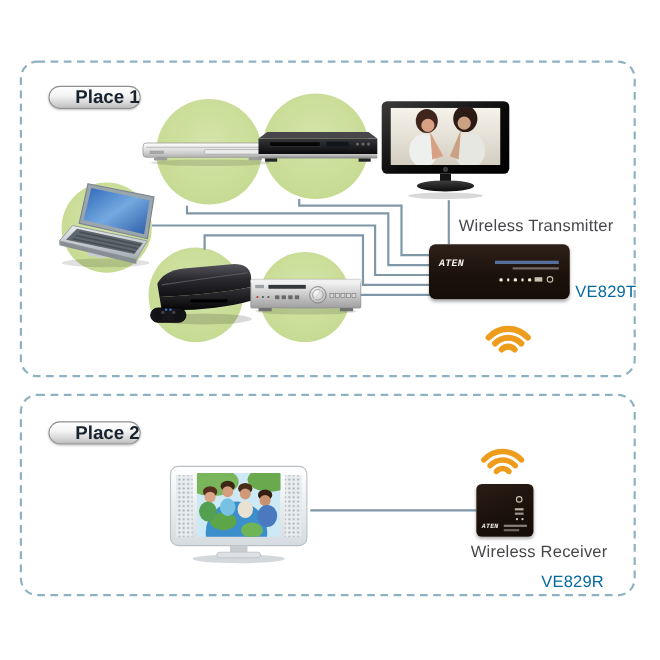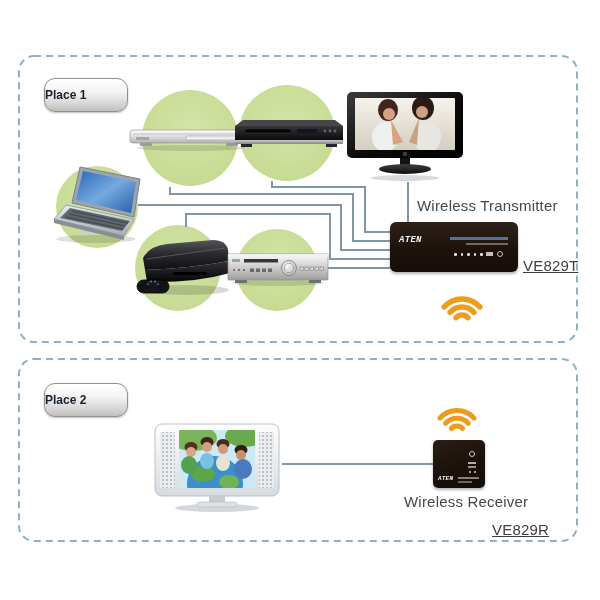--- a/index.html
+++ b/index.html
@@ -10,30 +10,30 @@
     overflow:hidden; margin:0 auto;
   }
   
   .circle   { position:absolute; border-radius:50%;
               background:radial-gradient(circle at 50% 42%, #d4e4a9 0%, #c8dc95 65%, #bfd68a 100%);
               z-index:1; }
   #diagram-svg { position:absolute; left:0; top:0; z-index:2; }
   .device   { position:absolute; z-index:3; }
   .unit     { position:absolute; z-index:3;font-family:Liberation Mono, monospace; }
   .lbl      { position:absolute; z-index:4; color:#47474b; font-size:15px; letter-spacing:.2px; }
-  .model    { color:#404040;text-decoration:underline; }
+  .model    { color:#0369a1; }
 
   
   .pill {
-    position:absolute; z-index:4; width:84px; height:34px; border-radius:11px;
+    position:absolute; z-index:4; width:84px; height:21px; border-radius:11px;
     border:1px solid #909090;
     background:linear-gradient(180deg,#ffffff 0%,#f4f4f4 40%,#d8d8d8 75%,#bfbfbf 100%);
     box-shadow:0 1px 2px rgba(0,0,0,.25), inset 0 1px 1px #ffffff;
-    display:flex; align-items:center; justify-content:flex-start;
-    font-size:12px; font-weight:700; color:#18222e;
+    display:flex; align-items:center; justify-content:flex-end;
+    font-size:17px; font-weight:700; color:#18222e;
   }
 
   
   .transmitter {
     left:390px; top:222px; width:128px; height:50px; border-radius:6px;
     background:linear-gradient(180deg,#2e2119 0%,#1c120c 55%,#150d08 100%);
     box-shadow:0 2px 3px rgba(0,0,0,.3); 
   }
   .tx-logo { position:absolute; left:9px; top:13px; color:#f4f2ee; font-size:9px;
              font-weight:700; font-style:italic; letter-spacing:.3px; }
@@ -337,15 +337,15 @@
         <i></i>
       </span>
     <span class="rx-logo">ATEN</span>
     <span class="rx-txt1"></span>
     <span class="rx-txt2"></span>
   </div>
 
   <div class="lbl" style="left:417px; top:197px;">Wireless Transmitter</div>
   <div class="lbl model" style="left:523px; top:257px;">VE829T</div>
   <div class="lbl model" style="left:492px; top:473px;margin-top:48px;">VE829R</div>
-  <div class="lbl" style="left:404px; top:493px;">Wireless Receiver</div>
+  <div class="lbl" style="left:428px; top:493px;">Wireless Receiver</div>
 
 </div>
 
 </body></html>

